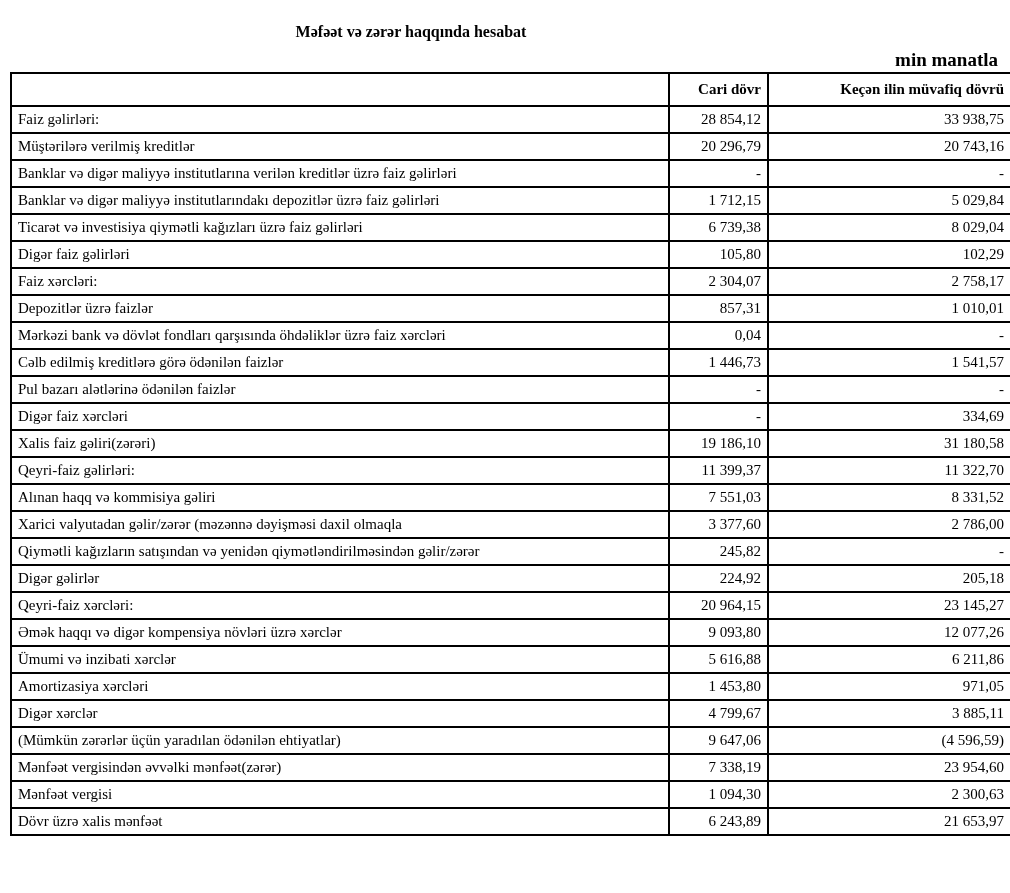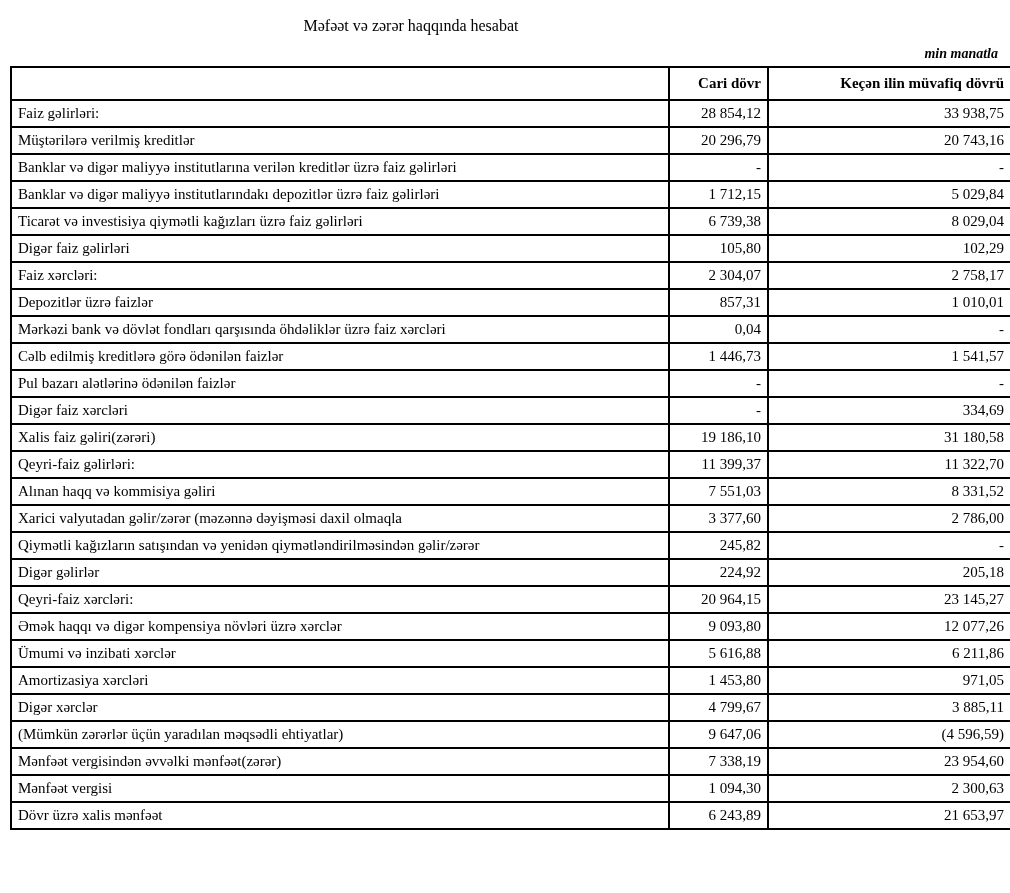--- a/index.html
+++ b/index.html
@@ -12,34 +12,33 @@
   .page {
     position: relative;
     width: 1010px;
     height: 893px;
     background: #ffffff;
     overflow: hidden;
   }
   .report-title {
     width: 822px;
     margin: 0;
-    padding-top: 16px;
+    padding-top: 22px;
     text-align: center;
     font-size: 16px;
-    font-weight: normal;
+    font-weight: bold;
     line-height: 20px;
   }
   .unit-note {
     width: 998px;
     margin: 9px 0 3px 0;
     text-align: right;
-    font-size: 14px;
+    font-size: 19px;
     font-weight: bold;
     line-height: 18px;
-    font-style: italic;
   }
   table.pl-table {
     border-collapse: collapse;
     table-layout: fixed;
     width: 1000px;
     margin-left: 10px;
   }
   table.pl-table th,
   table.pl-table td {
     border: 2px solid #000000;
@@ -190,21 +189,21 @@
           <td class="label-cell">Amortizasiya xərcləri</td>
           <td class="num-cell">1 453,80</td>
           <td class="num-cell">971,05</td>
         </tr>
         <tr>
           <td class="label-cell">Digər xərclər</td>
           <td class="num-cell">4 799,67</td>
           <td class="num-cell">3 885,11</td>
         </tr>
         <tr class="bold-row">
-          <td class="label-cell">(Mümkün zərərlər üçün yaradılan məqsədli ehtiyatlar)</td>
+          <td class="label-cell">(Mümkün zərərlər üçün yaradılan ödənilən ehtiyatlar)</td>
           <td class="num-cell">9 647,06</td>
           <td class="num-cell">(4 596,59)</td>
         </tr>
         <tr class="bold-row">
           <td class="label-cell">Mənfəət vergisindən əvvəlki mənfəət(zərər)</td>
           <td class="num-cell">7 338,19</td>
           <td class="num-cell">23 954,60</td>
         </tr>
         <tr class="bold-row">
           <td class="label-cell">Mənfəət vergisi</td>

